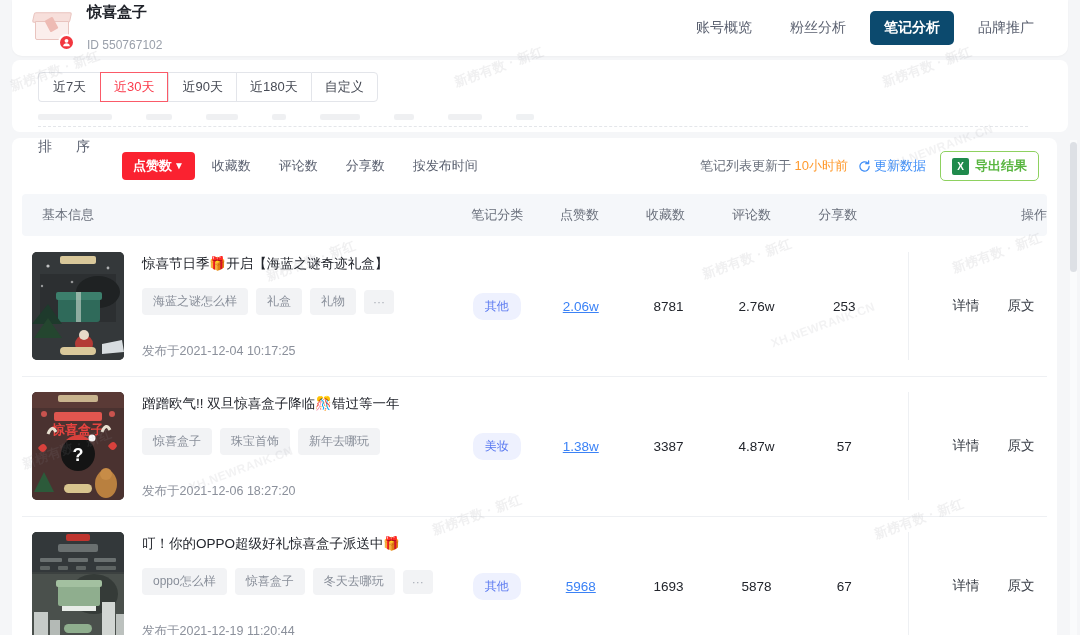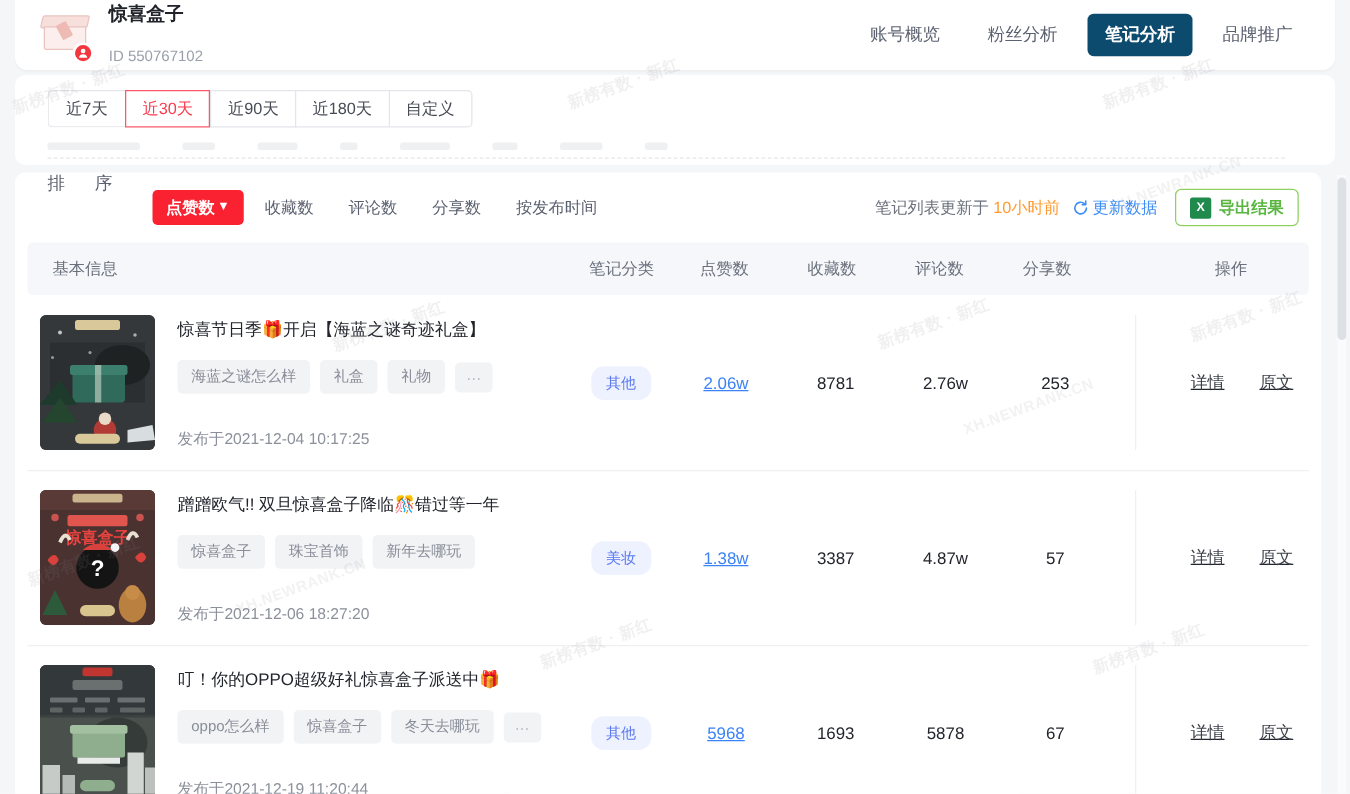--- a/index.html
+++ b/index.html
@@ -126,21 +126,21 @@
 
   
   .thead {
     display: flex; align-items: center; height: 42px;
     background: #f5f7fa; color: #6a707c; font-size: 13px;
     margin: 0 10px; border-radius: 4px;
   }
   .c-basic { width: 455px; padding-left: 20px; }
   .c-cat  { width: 82px; text-align: center; }
   .c-num  { width: 90px; text-align: center; }
-  .c-op   { width: 130px; text-align: center; }
+  .c-op   { width: 130px; text-align: right; }
   .thead .c-op { margin-left: 42px; }
 
   .row { display: flex; align-items: stretch; position: relative; min-height: 140px; }
   .row + .row::before {
     content: ""; position: absolute; left: 10px; right: 10px; top: 0;
     border-top: 1px solid #eef0f3;
   }
   .rb { width: 455px; padding: 16px 14px 14px 20px; display: flex; }
   .thumb {
     width: 92px; height: 108px; border-radius: 5px; flex: none;
@@ -160,21 +160,21 @@
     display: flex; align-items: center; justify-content: center;
     font-size: 13.5px; color: #22252c;
   }
   .cell.c-num.like { color: #3b82f6; text-decoration: underline; }
   .catpill {
     background: #eef1fe; color: #5a79f0; font-size: 12px;
     padding: 5px 12px; border-radius: 10px;
   }
   .ops {
     width: 130px; margin-left: 42px; display: flex; align-items: center;
-    justify-content: center; gap: 28px; position: relative; text-decoration: underline;
+    justify-content: center; gap: 28px; position: relative;
   }
   .ops::before {
     content: ""; position: absolute; left: -22px; top: 16px; bottom: 16px;
     border-left: 1px solid #eef0f3;
   }
   .op-link { font-size: 13.5px; color: #3c4049; cursor: pointer; }
 
   
   .sbar-track {
     position: absolute; right: 3px; top: 140px; width: 7px; height: 495px;

